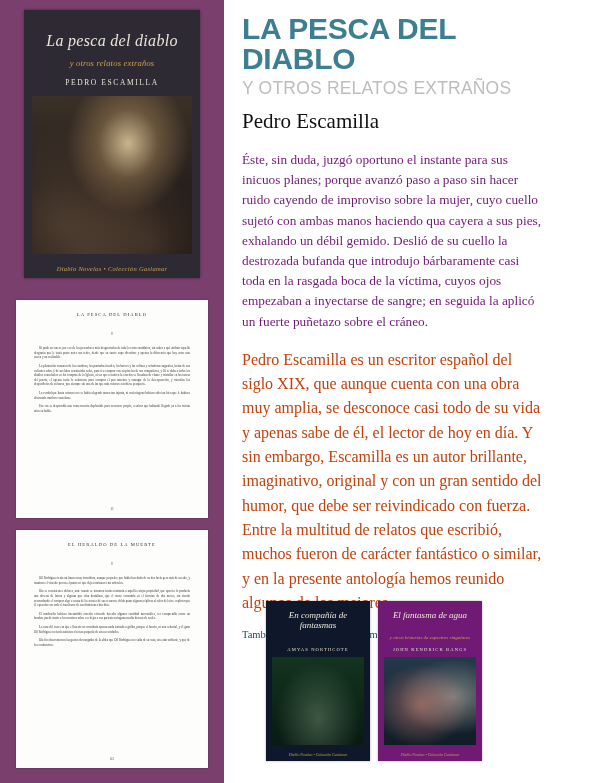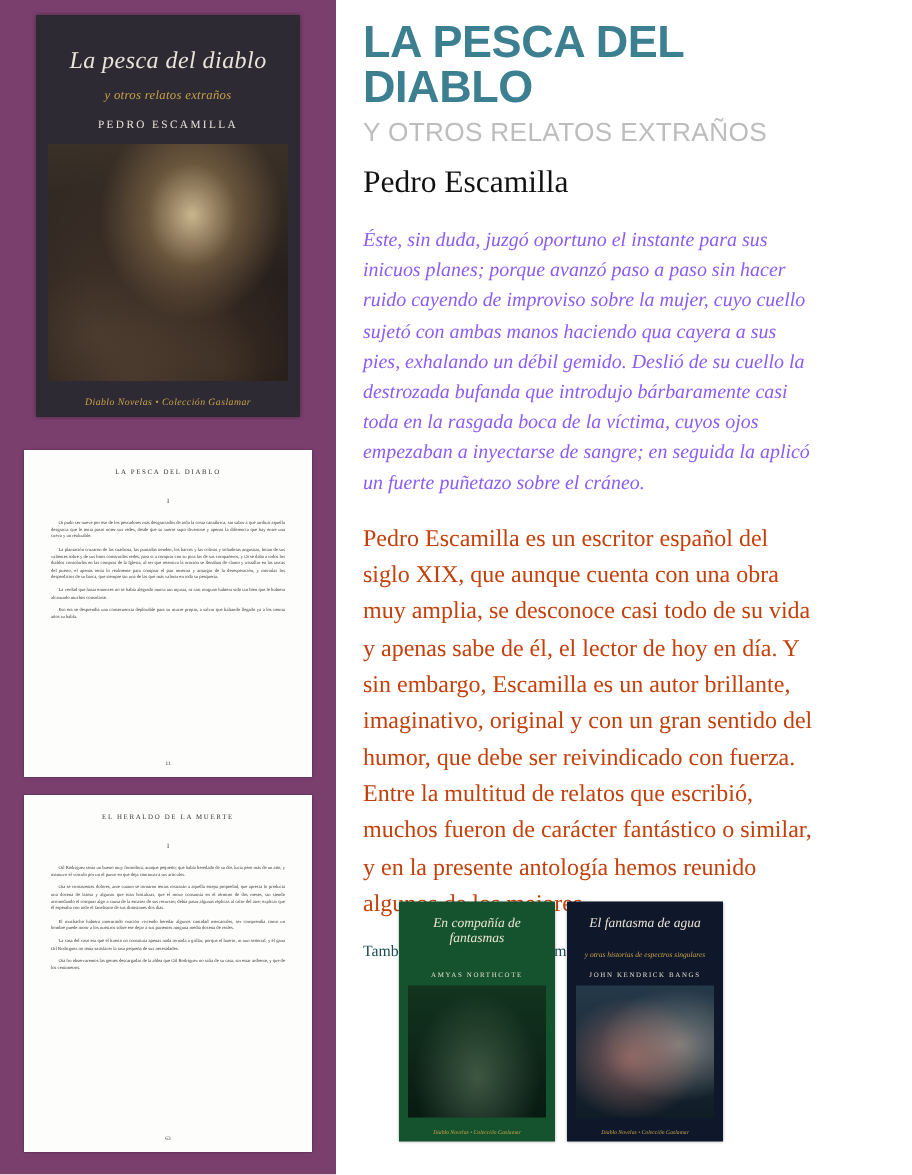--- a/index.html
+++ b/index.html
@@ -147,24 +147,23 @@
     letter-spacing: .2px;
     margin: 0 0 10px 0;
   }
   .author {
     font-family: "Liberation Serif", serif;
     font-size: 21px;
     color: #111;
     margin: 0 0 16px 0;
   }
   .quote {
-    font-style: italic;
     font-size: 13.3px;
     line-height: 1.52;
-    color: #8b5cf6;
+    color: #701a75;
     text-align: left;
     margin: 0 0 16px 0;
   }
   .body-par {
     font-size: 16px;
     line-height: 1.52;
     color: #c2410c;
     margin: 0 0 14px 0;
     text-align: left;
   }
@@ -181,22 +180,22 @@
     left: 42px; right: 14px; bottom: 22px;
     display: flex;
     gap: 8px;
   }
   .mini {
     position: relative;
     width: 104px; height: 160px;
     overflow: hidden;
     box-shadow: 0 0 2px rgba(0,0,0,.35);
   }
-  .mini.c1 { background: #14532d; }
-  .mini.c2 { background: #0f172a; }
+  .mini.c1 { background: #0f172a; }
+  .mini.c2 { background: #701a75; }
   .mini.c3 { background: #15161a; }
   .mini-title {
     position: absolute; top: 10px; left: 0; right: 0;
     text-align: center;
     color: #ece6d6;
     font-style: italic;
     font-size: 9px;
     line-height: 1.1;
     padding: 0 4px;
   }

